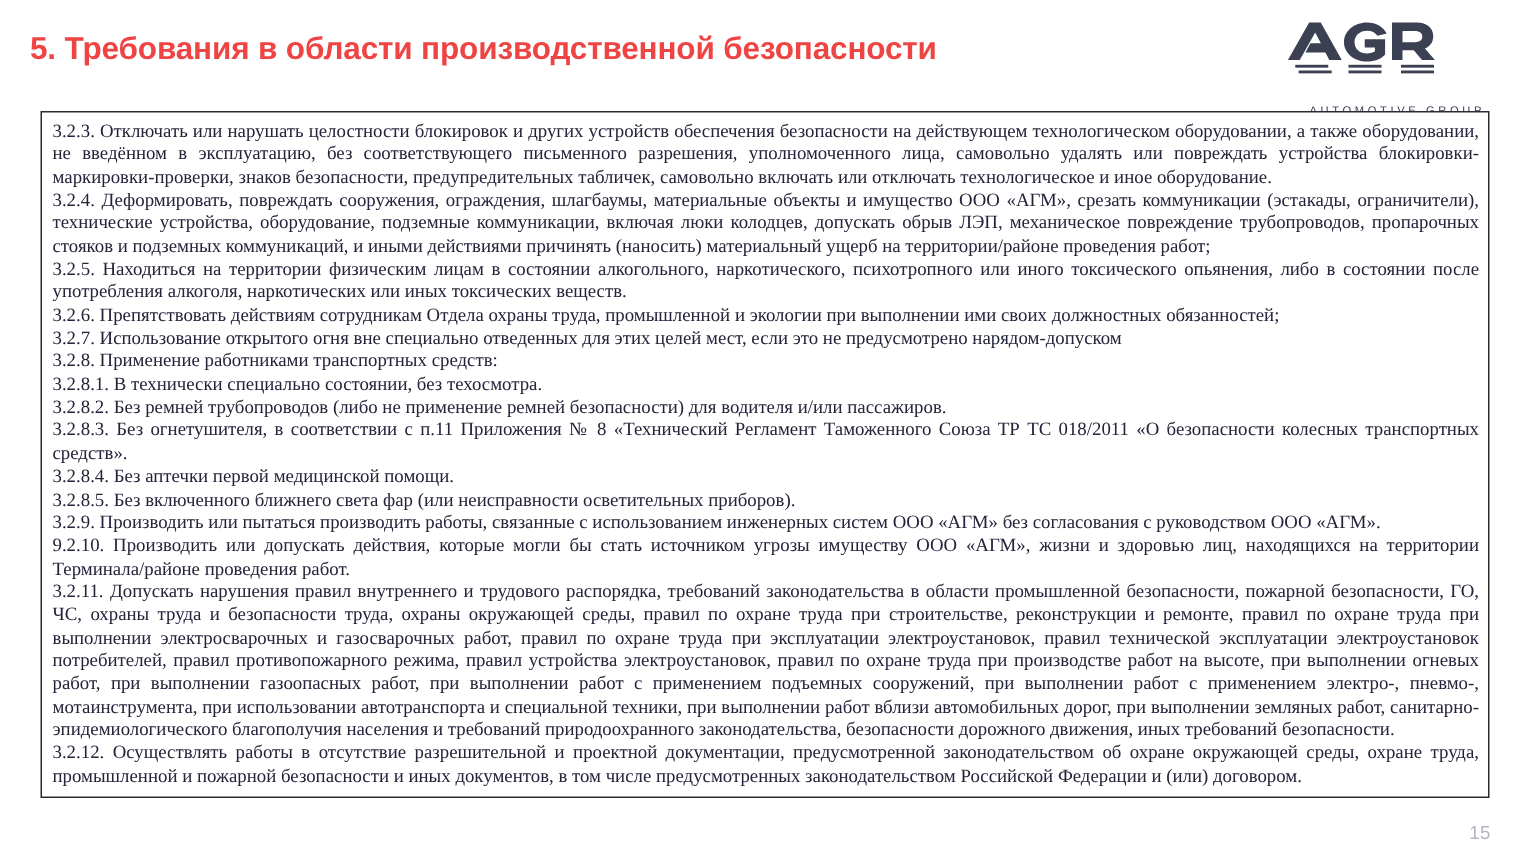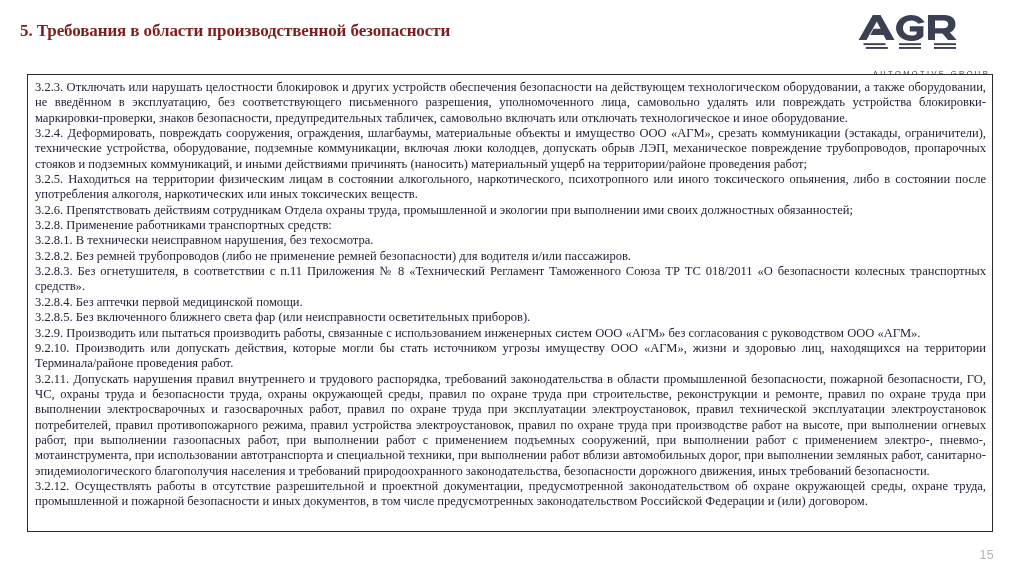--- a/index.html
+++ b/index.html
@@ -27,25 +27,25 @@
     position: absolute;
     left: 0;
     top: 0;
     width: 1024px;
     height: 66px;
   }
   .slide-title {
     position: absolute;
     left: 20px;
     top: 21px;
-    font-family: Liberation Serif, serif;
-    font-size: 17px;
+    font-family: Liberation Sans, sans-serif;
+    font-size: 21px;
     font-weight: bold;
     letter-spacing: -0.1px;
-    color: #7f1d1d;
+    color: #ef4444;
     white-space: nowrap;
   }
 
   
   .logo {
     position: absolute;
     right: 22px;
     top: 13px;
     width: 144px;
     height: 48px;
@@ -137,22 +137,23 @@
       <span class="logo-sub">AUTOMOTIVE GROUP</span>
     </div>
   </div>
 
   <div class="text-frame">
     <div class="body-text">
       <p>3.2.3. Отключать или нарушать целостности блокировок и других устройств обеспечения безопасности на действующем технологическом оборудовании, а также оборудовании, не введённом в эксплуатацию, без соответствующего письменного разрешения, уполномоченного лица, самовольно удалять или повреждать устройства блокировки-маркировки-проверки, знаков безопасности, предупредительных табличек, самовольно включать или отключать технологическое и иное оборудование.</p>
       <p>3.2.4. Деформировать, повреждать сооружения, ограждения, шлагбаумы, материальные объекты и имущество ООО «АГМ», срезать коммуникации (эстакады, ограничители), технические устройства, оборудование, подземные коммуникации, включая люки колодцев, допускать обрыв ЛЭП, механическое повреждение трубопроводов, пропарочных стояков и подземных коммуникаций, и иными действиями причинять (наносить) материальный ущерб на территории/районе проведения работ;</p>
       <p>3.2.5. Находиться на территории физическим лицам в состоянии алкогольного, наркотического, психотропного или иного токсического опьянения, либо в состоянии после употребления алкоголя, наркотических или иных токсических веществ.</p>
       <p>3.2.6. Препятствовать действиям сотрудникам Отдела охраны труда, промышленной и экологии при выполнении ими своих должностных обязанностей;</p>
+      <p>3.2.7. Использование открытого огня вне специально отведенных для этих целей мест, если это не предусмотрено нарядом-допуском</p>
       <p>3.2.8. Применение работниками транспортных средств:</p>
-      <p>3.2.8.1. В технически неисправном нарушения, без техосмотра.</p>
+      <p>3.2.8.1. В технически специально состоянии, без техосмотра.</p>
       <p>3.2.8.2. Без ремней трубопроводов (либо не применение ремней безопасности) для водителя и/или пассажиров.</p>
       <p>3.2.8.3. Без огнетушителя, в соответствии с п.11 Приложения № 8 «Технический Регламент Таможенного Союза ТР ТС 018/2011 «О безопасности колесных транспортных средств».</p>
       <p>3.2.8.4. Без аптечки первой медицинской помощи.</p>
       <p>3.2.8.5. Без включенного ближнего света фар (или неисправности осветительных приборов).</p>
       <p>3.2.9. Производить или пытаться производить работы, связанные с использованием инженерных систем ООО «АГМ» без согласования с руководством ООО «АГМ».</p>
       <p>9.2.10. Производить или допускать действия, которые могли бы стать источником угрозы имуществу ООО «АГМ», жизни и здоровью лиц, находящихся на территории Терминала/районе проведения работ.</p>
       <p>3.2.11. Допускать нарушения правил внутреннего и трудового распорядка, требований законодательства в области промышленной безопасности, пожарной безопасности, ГО, ЧС, охраны труда и безопасности труда, охраны окружающей среды, правил по охране труда при строительстве,  реконструкции и ремонте, правил по охране труда при выполнении электросварочных и газосварочных работ, правил по охране труда при эксплуатации электроустановок, правил технической эксплуатации электроустановок потребителей, правил противопожарного режима, правил устройства электроустановок, правил по охране труда при производстве работ на высоте, при выполнении огневых работ, при выполнении газоопасных работ, при выполнении работ с применением подъемных сооружений, при выполнении работ с применением электро-, пневмо-, мотаинструмента, при использовании автотранспорта и специальной техники, при выполнении работ вблизи автомобильных дорог, при выполнении земляных работ, санитарно-эпидемиологического благополучия населения и требований природоохранного законодательства, безопасности дорожного движения, иных требований безопасности.</p>
       <p>3.2.12. Осуществлять работы в отсутствие разрешительной и проектной документации, предусмотренной законодательством об охране окружающей среды, охране труда, промышленной и пожарной безопасности и иных документов, в том числе предусмотренных законодательством Российской Федерации и (или) договором.</p>
     </div>
   </div>

